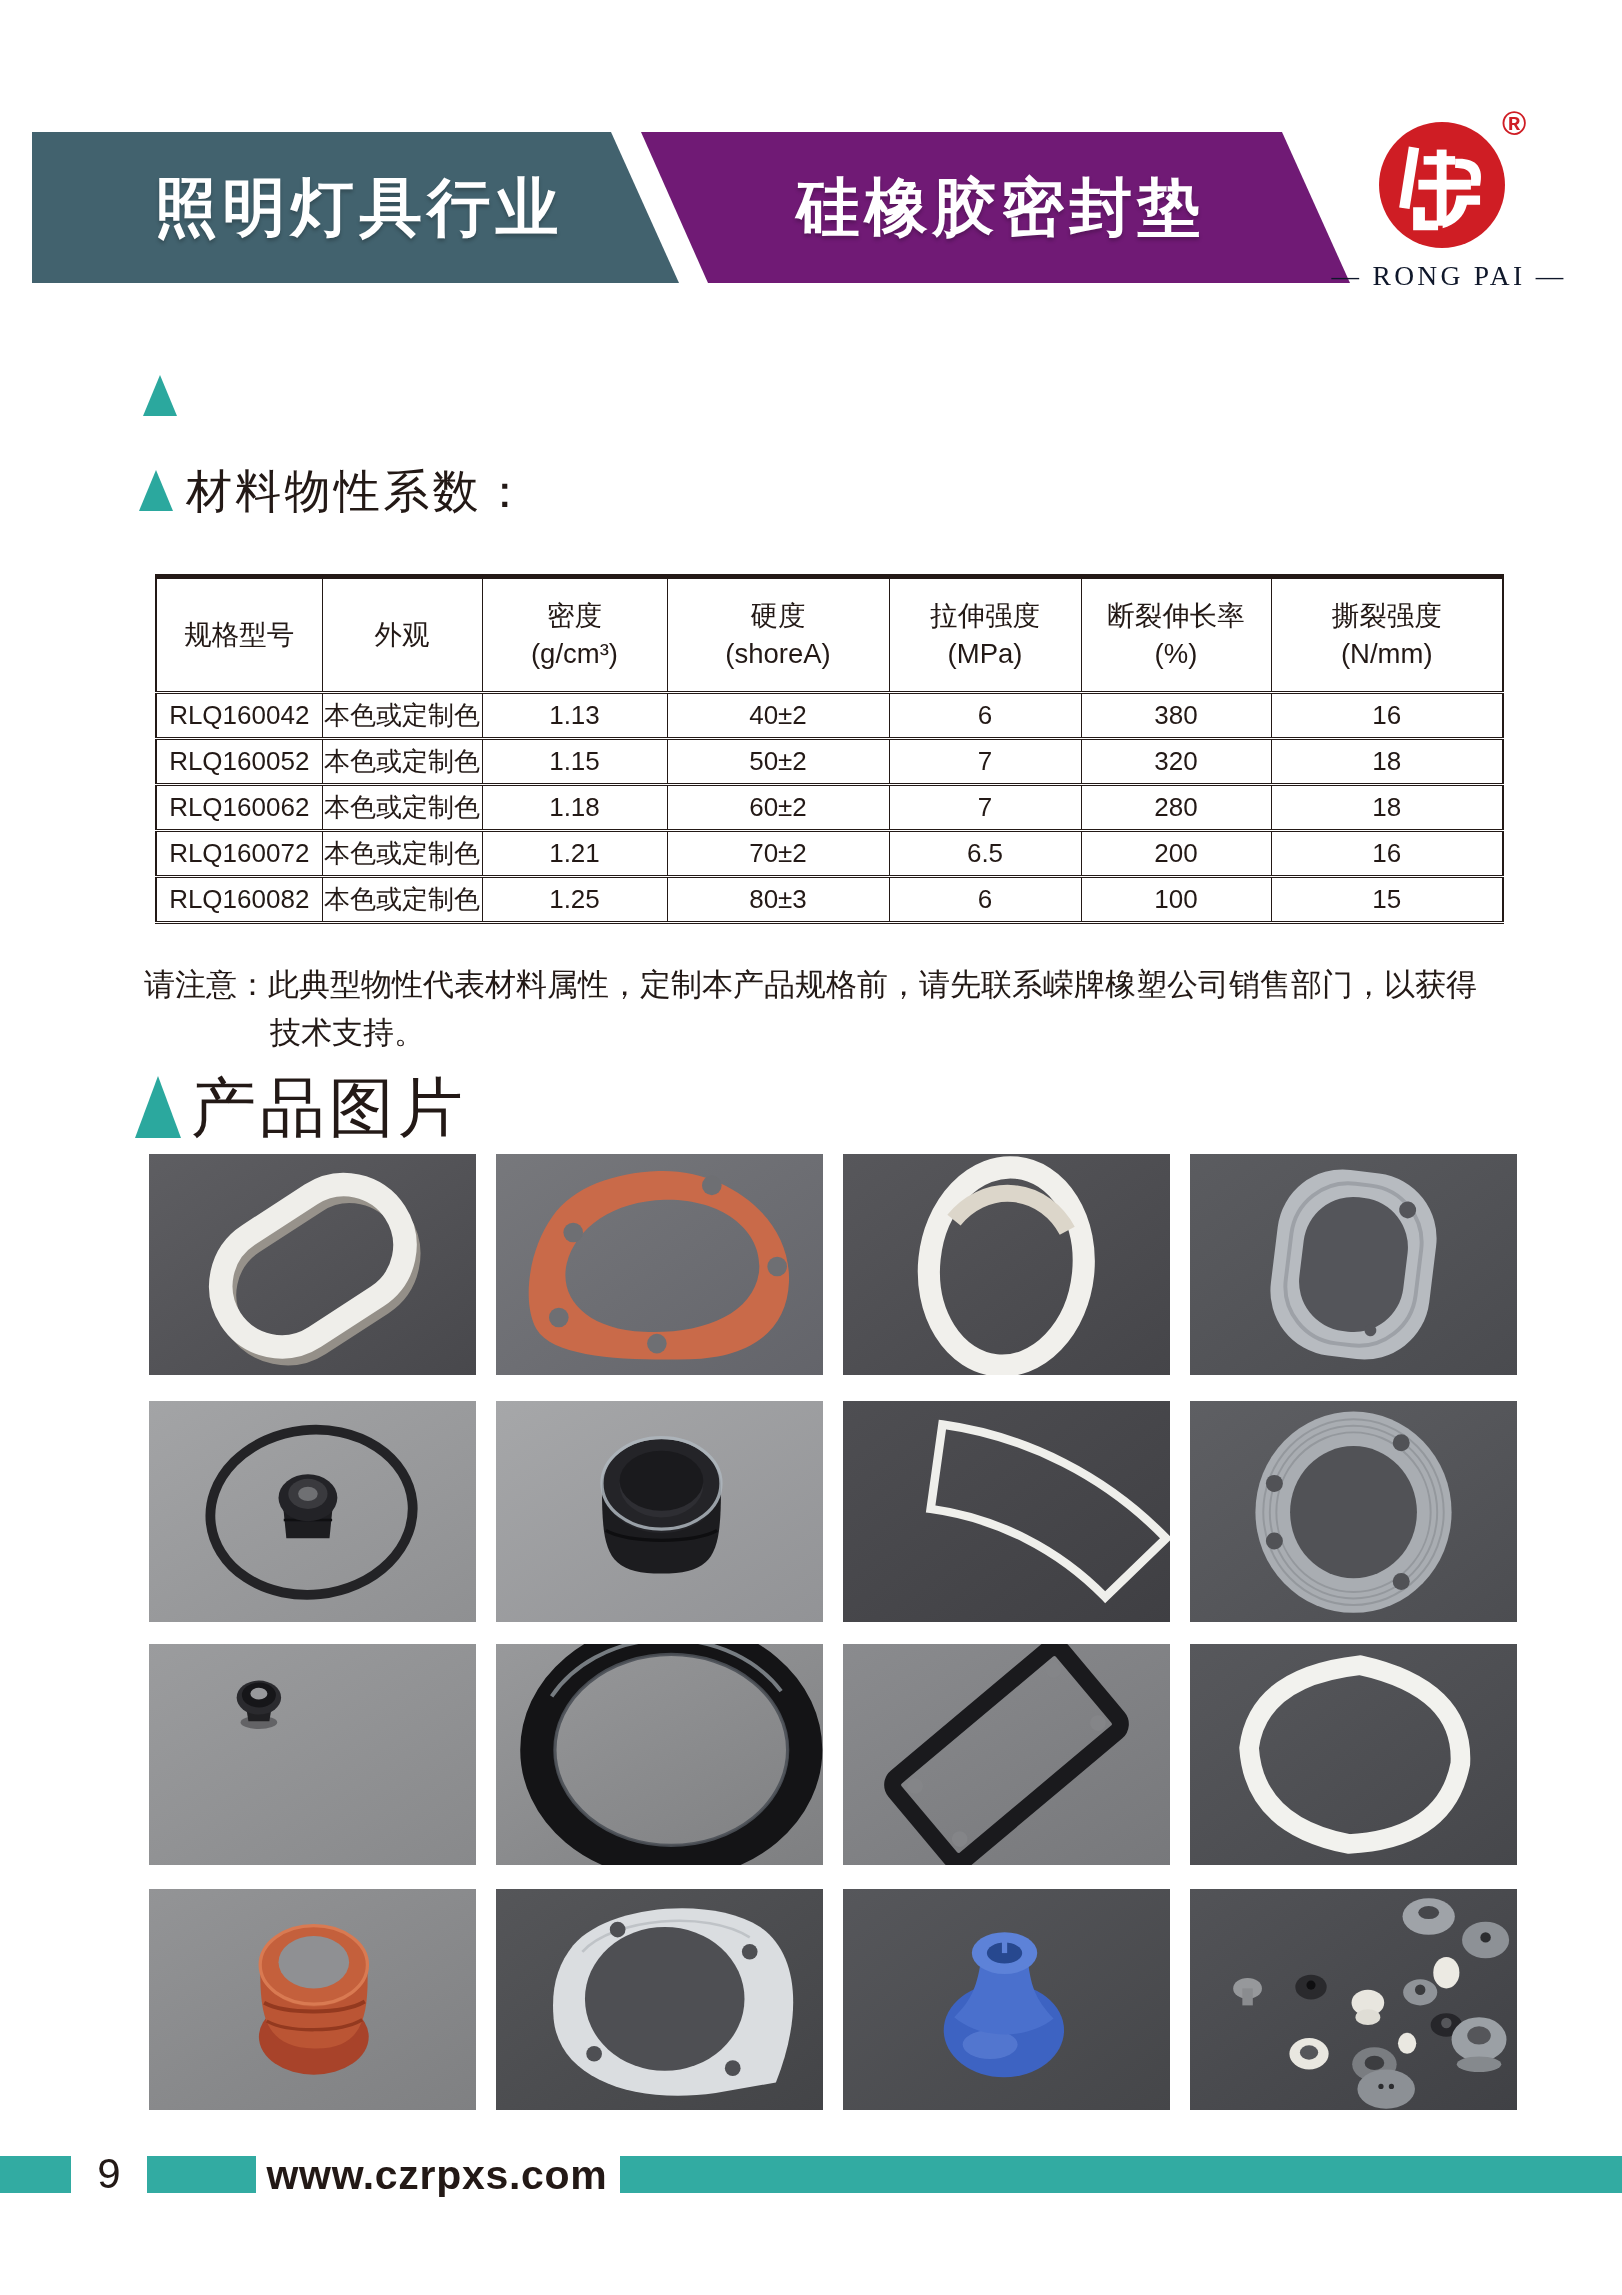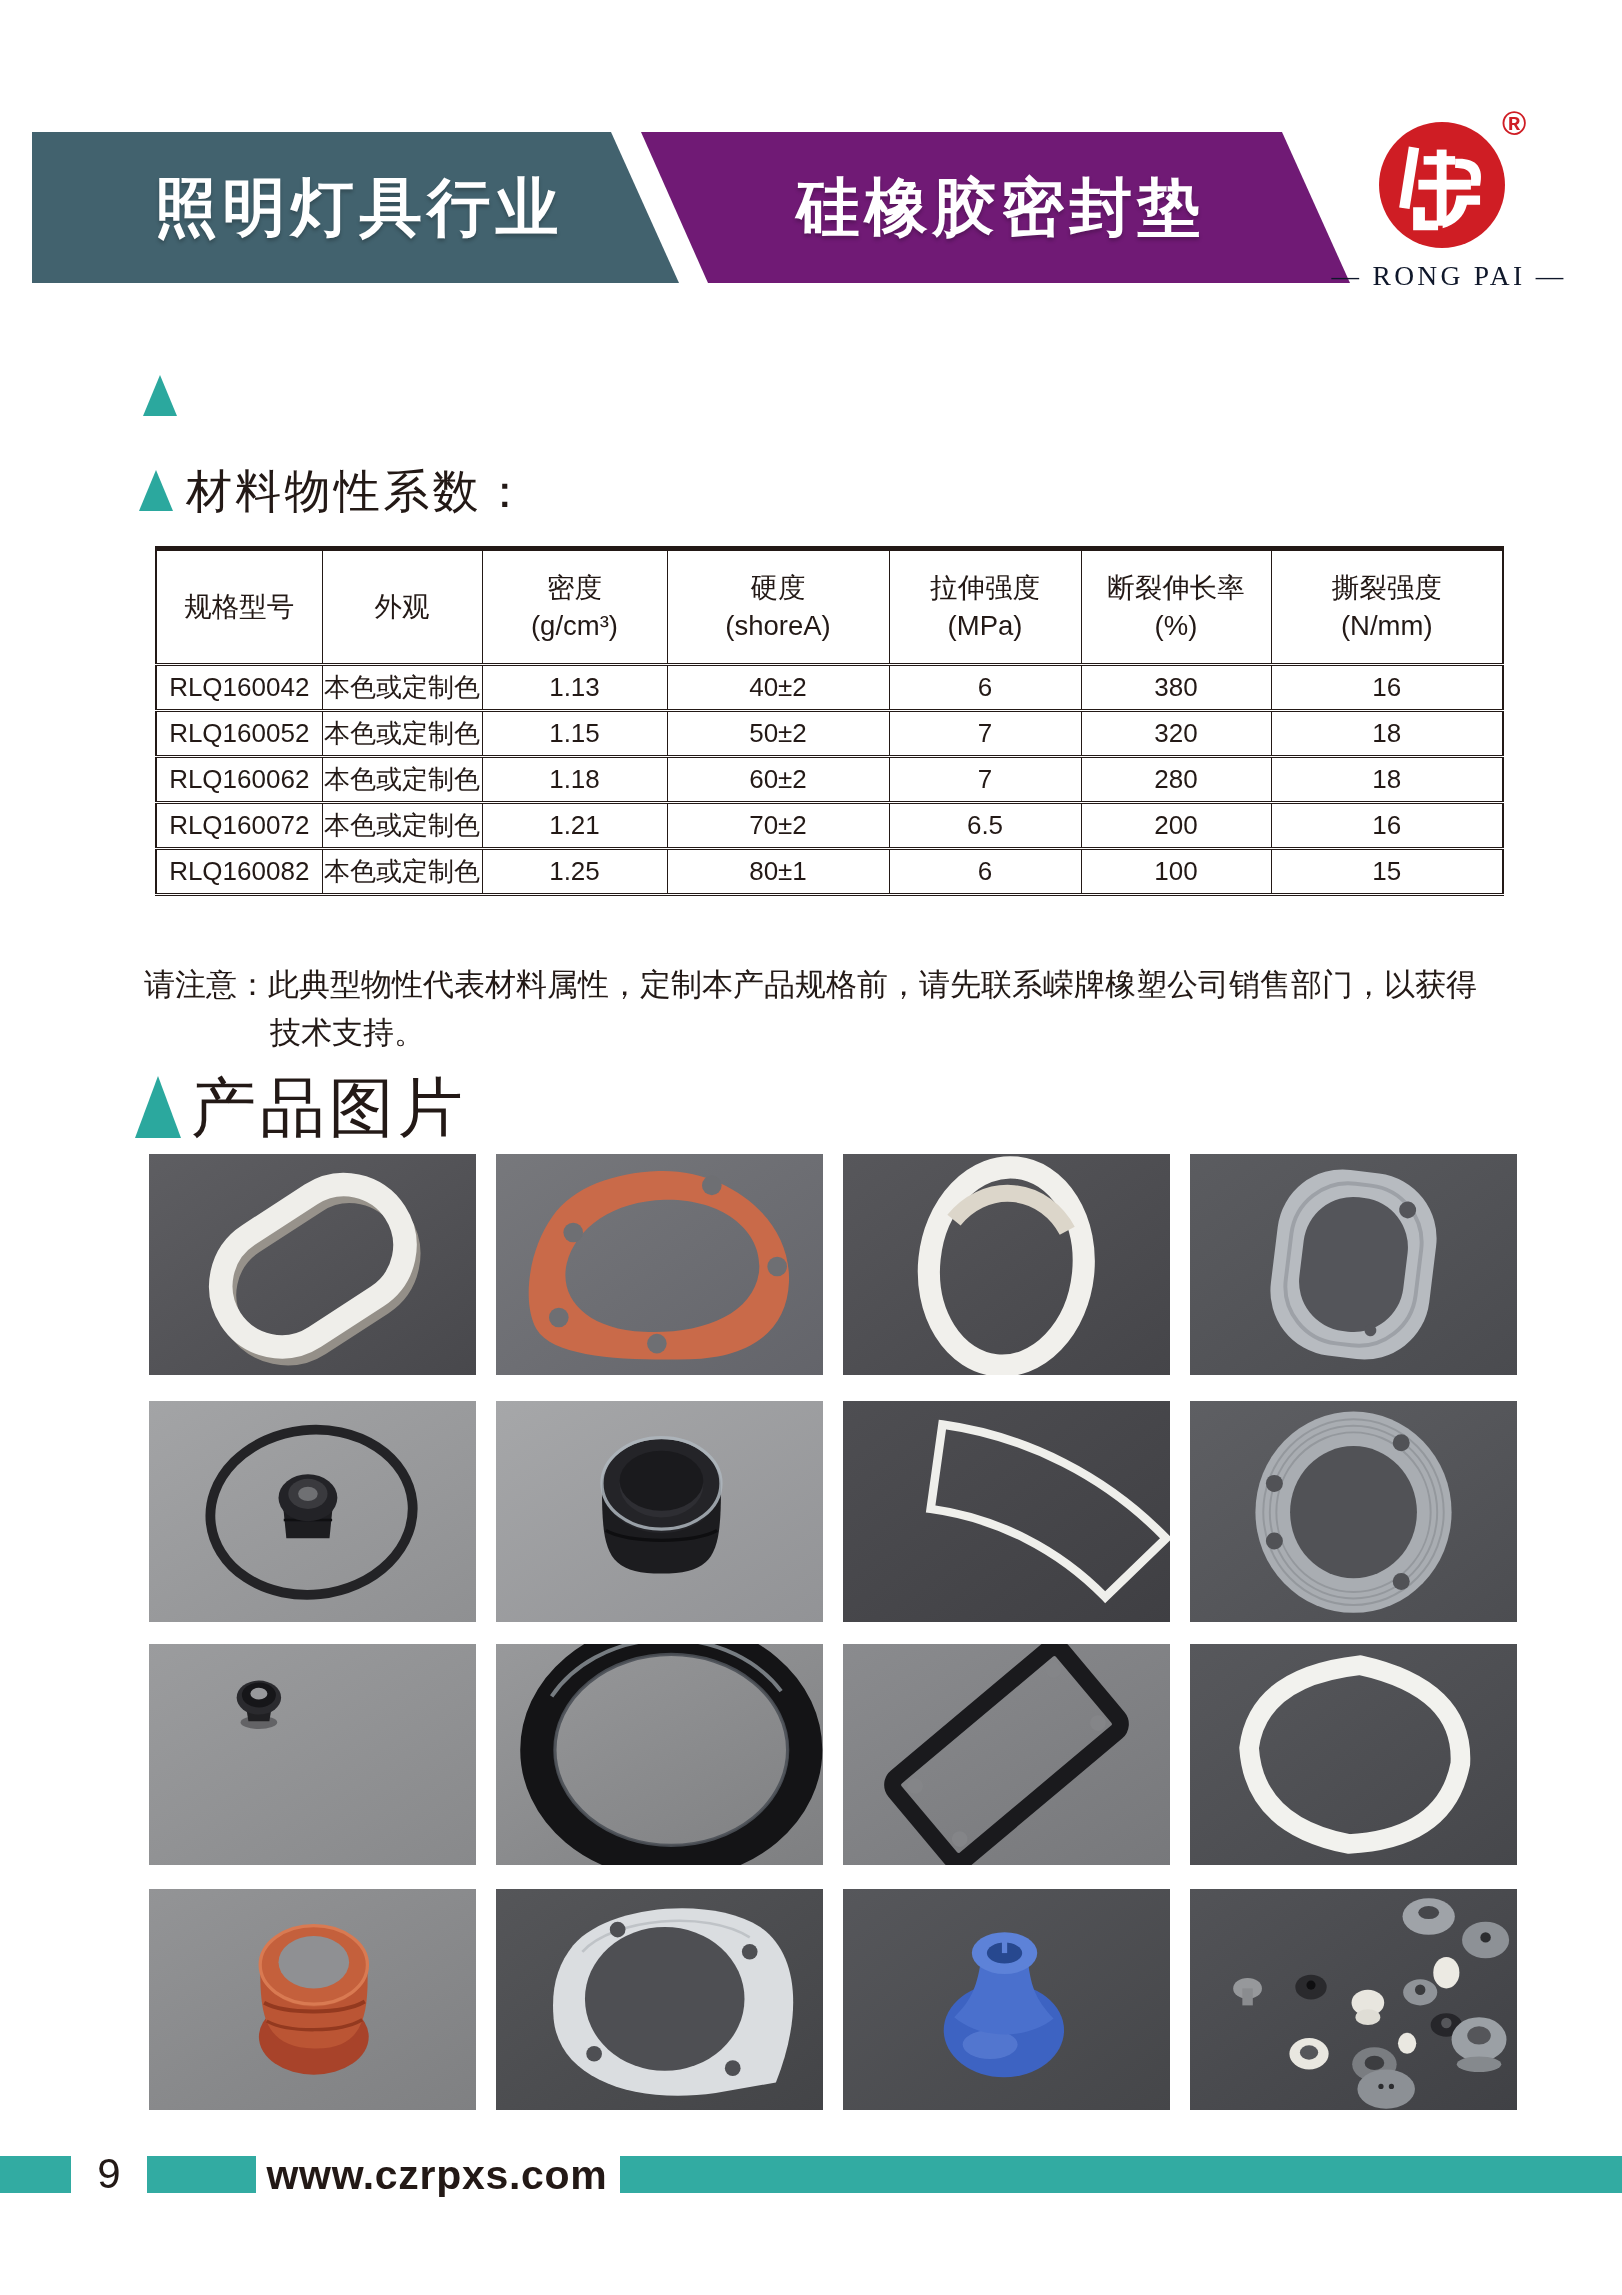--- a/index.html
+++ b/index.html
@@ -28,21 +28,21 @@
            border-bottom:41px solid #2ba89e;}
   .tri-mat{left:139px;top:467px;border-left-width:17.7px;border-right-width:17.7px;
            border-bottom:41px solid #2ba89e;}
   .tri-prod{left:135px;top:1073px;border-left-width:23px;border-right-width:23px;
            border-bottom:62px solid #2ba89e;}
   .h-app{left:188px;top:364px;font-size:46px;letter-spacing:3.3px;white-space:nowrap;}
   .h-mat{left:186px;top:461px;font-size:46px;letter-spacing:3.3px;white-space:nowrap;}
   .h-prod{left:191px;top:1064px;font-size:65px;letter-spacing:3.9px;white-space:nowrap;}
 
   
-  .tbl-wrap{left:155px;top:546px;}
+  .tbl-wrap{left:155px;top:574px;}
   table{border-collapse:collapse;table-layout:fixed;width:1347px;
         border:2px solid #231916;border-top-width:5.2px;}
   tr{border-bottom:3.9px double #231916;}
   th,td{border-left:1.3px solid #231916;border-right:1.3px solid #231916;
         text-align:center;vertical-align:middle;padding:0;font-weight:400;}
   thead tr{height:116px;}
   tbody tr{height:46px;}
   tbody tr.std{height:47px;}
   th div{line-height:38px;font-size:27.5px;}
   td{font-size:26px;}
@@ -186,21 +186,21 @@
           <td>1.21</td>
           <td>70±2</td>
           <td>6.5</td>
           <td>200</td>
           <td>16</td>
         </tr>
         <tr>
           <td>RLQ160082</td>
           <td>本色或定制色</td>
           <td>1.25</td>
-          <td>80±1</td>
+          <td>80±3</td>
           <td>6</td>
           <td>100</td>
           <td>15</td>
         </tr>
       </tbody>
     </table>
   </div>
 
   <div class="abs note">
     <div class="l1">请注意：此典型物性代表材料属性，定制本产品规格前，请先联系嵘牌橡塑公司销售部门，以获得</div>

